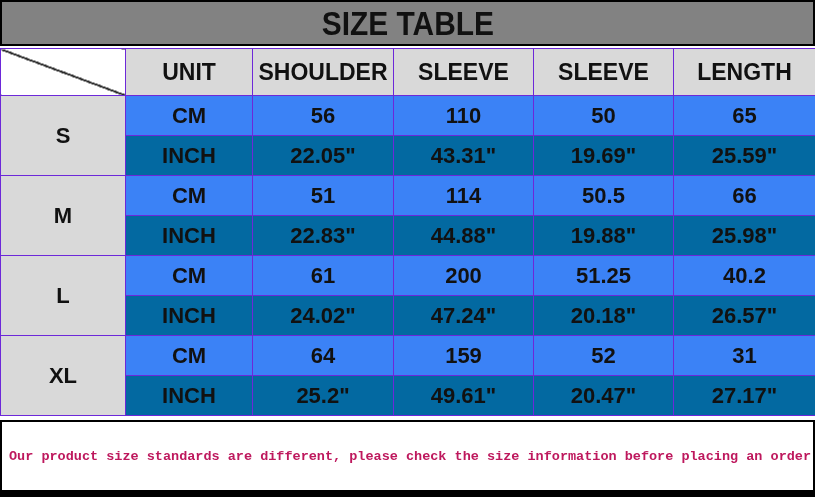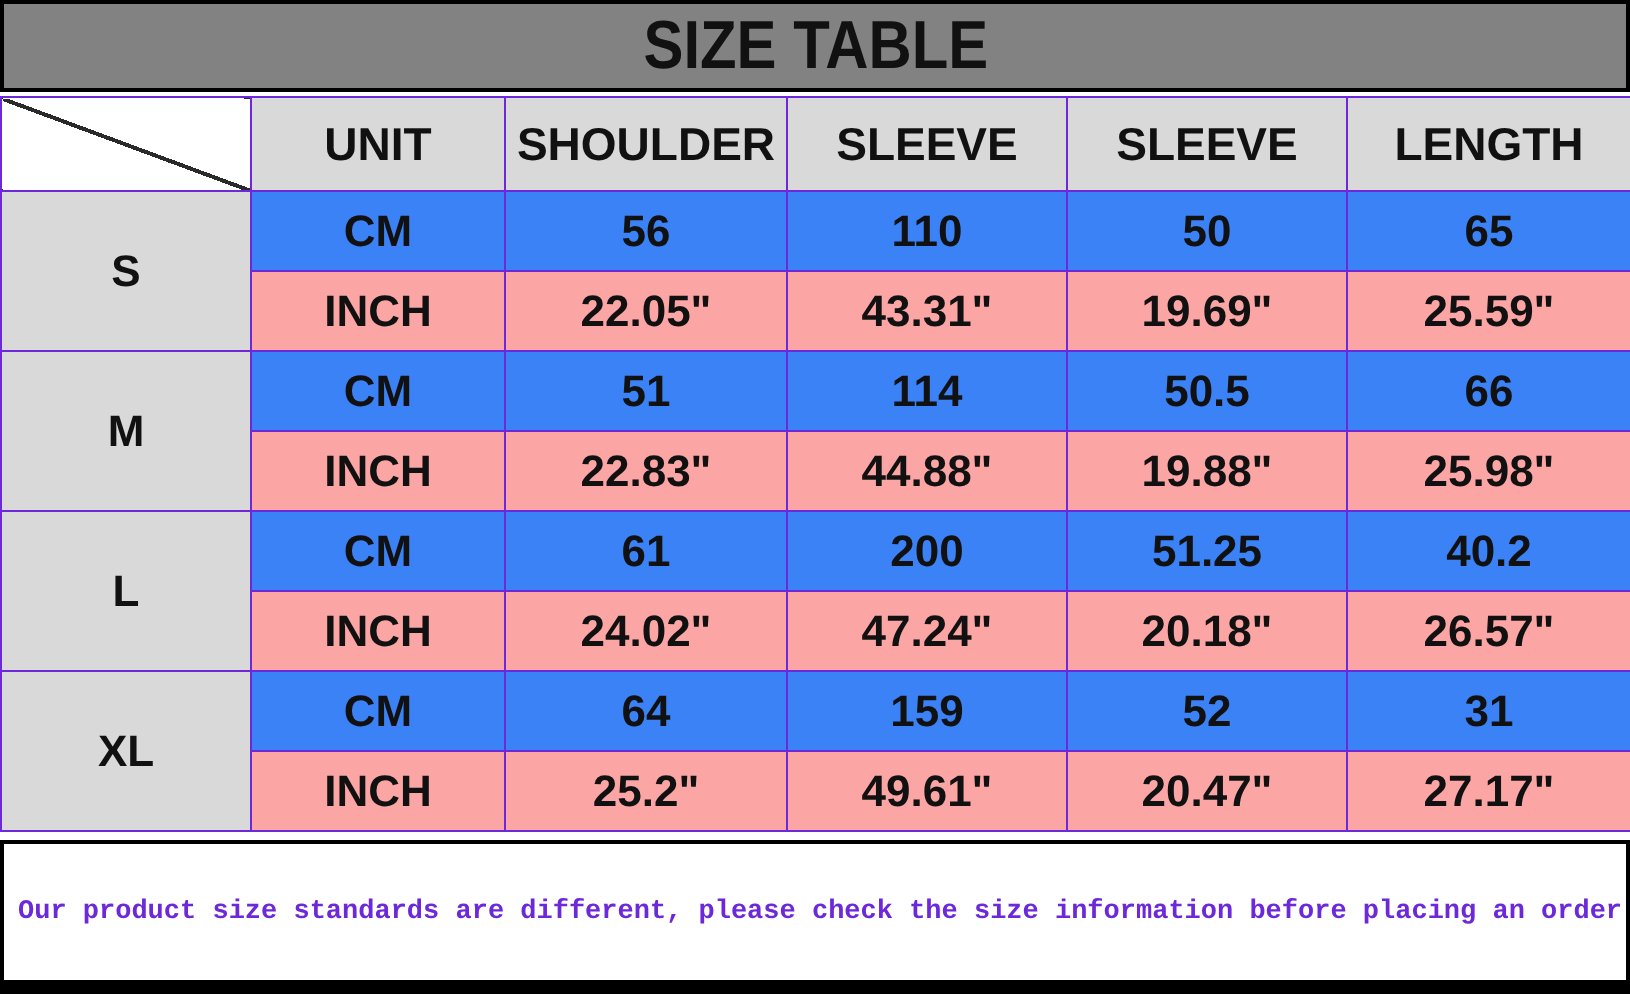--- a/index.html
+++ b/index.html
@@ -39,21 +39,21 @@
     font-weight: bold;
     font-size: 22px;
     background: #ffffff;
     overflow: hidden;
   }
   tr.header-row { height: 47px; }
   tr.data-row   { height: 40px; }
   tr.header-row th { background: #d9d9d9; font-size: 23px; }
   td.size-label { background: #d9d9d9; font-size: 24px; }
   tr.row-cm  td { background: #3b82f6; }
-  tr.row-inch td { background: #fca5a5; }
+  tr.row-inch td { background: #0369a1; }
   tr.row-cm  td.size-label, tr.row-inch td.size-label { background: #d9d9d9; }
 
   
   th.diagonal-cell {
     background:
       linear-gradient(to top right,
         #ffffff calc(50% - 1px),
         #2a2a2a calc(50% - 1px),
         #2a2a2a calc(50% + 1px),
         #ffffff calc(50% + 1px)) !important;
@@ -66,21 +66,21 @@
     border: 2px solid #000000;
     border-bottom: 8px solid #000000;
     background: #ffffff;
     display: flex; align-items: center;
     padding-left: 7px;
   }
   .note-box span {
     font-family: "Liberation Mono", monospace;
     font-weight: bold;
     font-size: 13.5px;
-    color: #6d28d9;
+    color: #be185d;
     white-space: nowrap;
   }
 </style>
 </head>
 <body>
 
 <div class="stage">
 
   <div class="title-bar">
     <span>SIZE TABLE</span>

